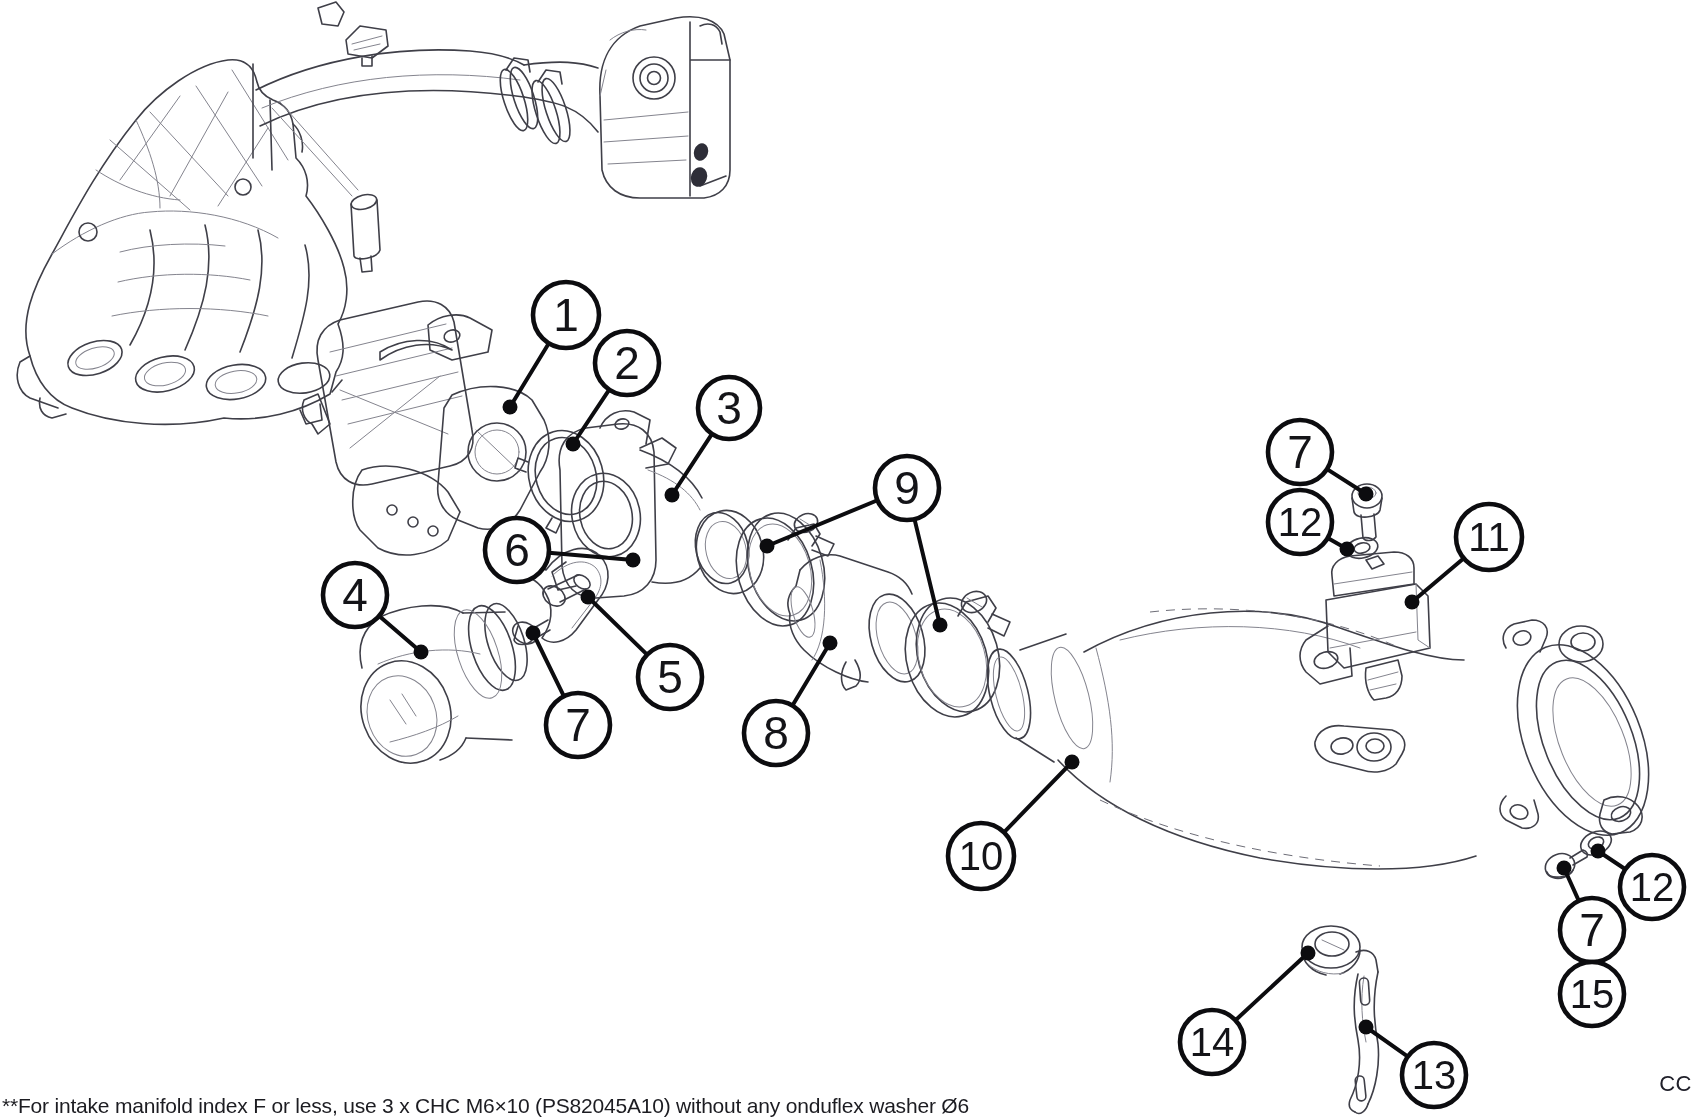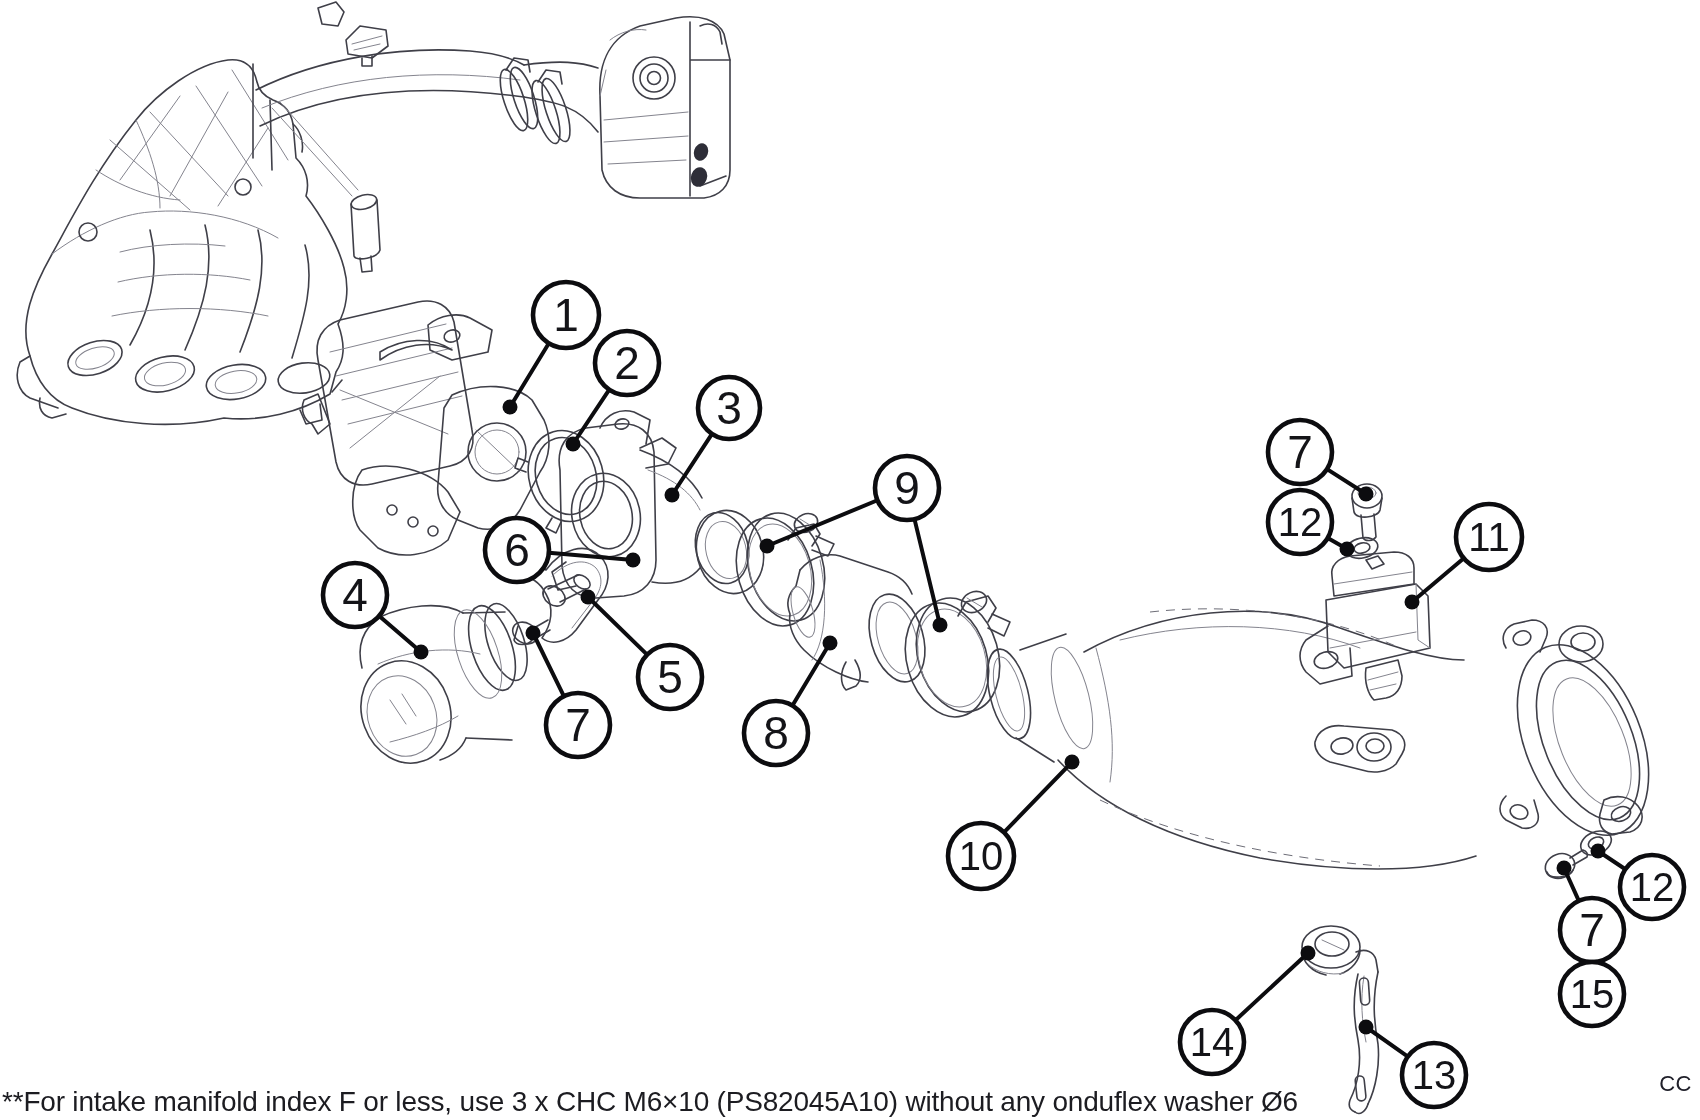--- a/index.html
+++ b/index.html
@@ -16,21 +16,21 @@
   .dsh { fill:none; stroke:#6d6d77; stroke-width:1; stroke-dasharray:9 7; }
 
   
   .c-line { stroke:#0c0c0f; stroke-width:4; stroke-linecap:round; fill:none; }
   .c-dot  { fill:#0c0c0f; }
   .c-circle { fill:#ffffff; stroke:#0c0c0f; stroke-width:4.6; }
   .c-num { fill:#141418; text-anchor:middle; font-family:"Liberation Sans", sans-serif; font-weight:400; }
 
   .footnote {
     position:absolute; left:2px; bottom:2px; color:#1c1c21;
-    font-size:28px; letter-spacing:-0.2px; white-space:nowrap;
+    font-size:21px; letter-spacing:-0.2px; white-space:nowrap;
   }
   .corner-mark {
     position:absolute; right:8px; bottom:23px; color:#20202a;
     font-size:22px; letter-spacing:0.5px;margin-left:40px;
   }
 </style>
 </head>
 <body>
 
 <div class="stage">

